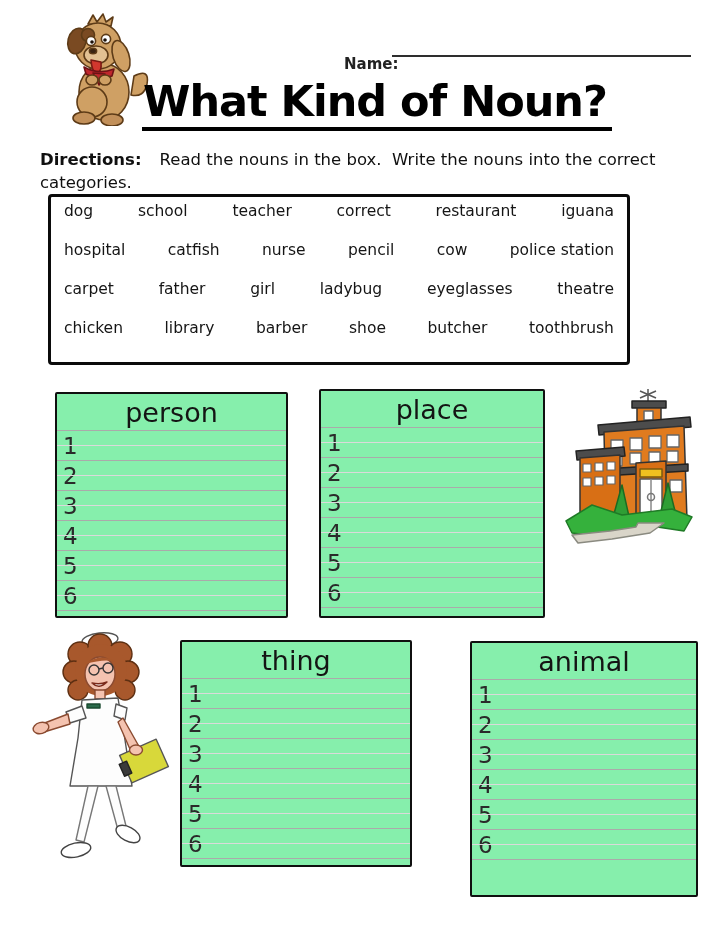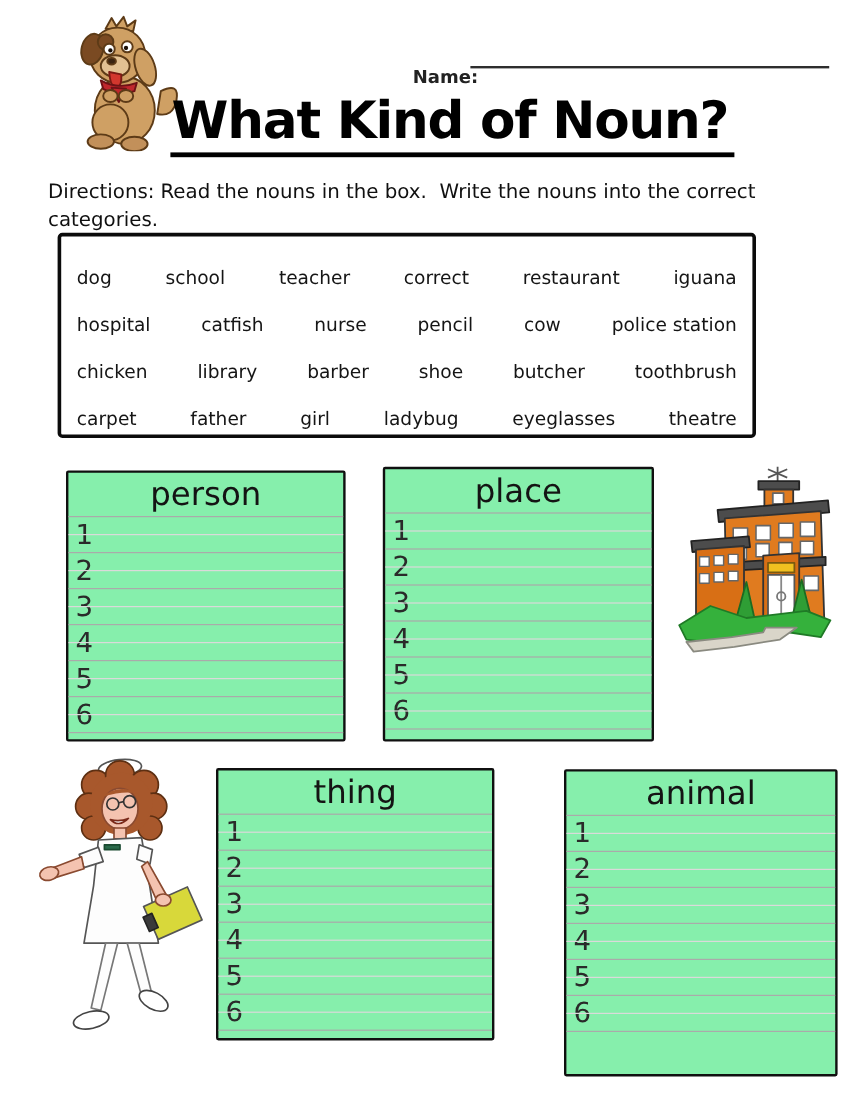--- a/index.html
+++ b/index.html
@@ -10,30 +10,30 @@
   }
   .clipart { position:absolute; }
   .name-label { position:absolute; left:344px; top:37px; font-size:15px; font-weight:bold; color:#222;margin-top:18px; }
   .name-line  { position:absolute; left:392px; top:33px; width:299px; height:22px; border-bottom:2px solid #2e2e2e; }
   .main-title {
     position:absolute; left:142px; top:63px;
     font-size:43px; font-weight:bold; letter-spacing:-1px; color:#000;
     border-bottom:4px solid #000; padding:0 5px 2px 1px; line-height:1.1;margin-top:15px;
   }
   .directions { position:absolute; left:40px; top:131px; width:640px; font-size:16.5px; line-height:1.4; color:#101010; }
-  .directions .dir-label { font-weight:normal; margin-right:5px; }
+  .directions .dir-label { font-weight:bold; margin-right:18px; }
   .directions .dir-text { white-space:pre-wrap; }
 
   .bank {
     position:absolute; left:48px; top:194px; width:582px; height:171px;
     border:3px solid #0b0b0b; border-radius:4px; box-sizing:border-box;
     padding-top:5px; background:#fff;
   }
   .bank-row {
-    display:flex; justify-content:space-between; align-items:flex-end;
+    display:flex; justify-content:space-between; align-items:flex-start;
     height:39px; padding:0 13px; font-size:15.5px; color:#151515; white-space:nowrap;
   }
 
   .cat-box {
     position:absolute; border:2.5px solid #101010; border-radius:2px;
     background:#86efac; box-sizing:border-box;
   }
   .cat-title { height:36px; font-size:27px; line-height:38px; text-align:center; color:#141414; }
   .cat-row { position:relative; height:30px; }
   .cat-row::before { content:""; position:absolute; left:0; right:0; top:0; height:1px; background:#aaaaaa; }
@@ -94,34 +94,34 @@
     </div>
     <div class="bank-row">
       <span>hospital</span>
       <span>catfish</span>
       <span>nurse</span>
       <span>pencil</span>
       <span>cow</span>
       <span>police station</span>
     </div>
     <div class="bank-row">
+      <span>carpet</span>
+      <span>father</span>
+      <span>girl</span>
+      <span>ladybug</span>
+      <span>eyeglasses</span>
+      <span>theatre</span>
+    </div>
+    <div class="bank-row">
       <span>chicken</span>
       <span>library</span>
       <span>barber</span>
       <span>shoe</span>
       <span>butcher</span>
       <span>toothbrush</span>
-    </div>
-    <div class="bank-row">
-      <span>carpet</span>
-      <span>father</span>
-      <span>girl</span>
-      <span>ladybug</span>
-      <span>eyeglasses</span>
-      <span>theatre</span>
     </div>
   </div>
 
   <div class="cat-box" style="left:55px;top:392px;width:233px;height:226px">
     <div class="cat-title">person</div>
     <div class="cat-row">
         <span class="cat-num">1</span>
       </div>
     <div class="cat-row">
         <span class="cat-num">2</span>

